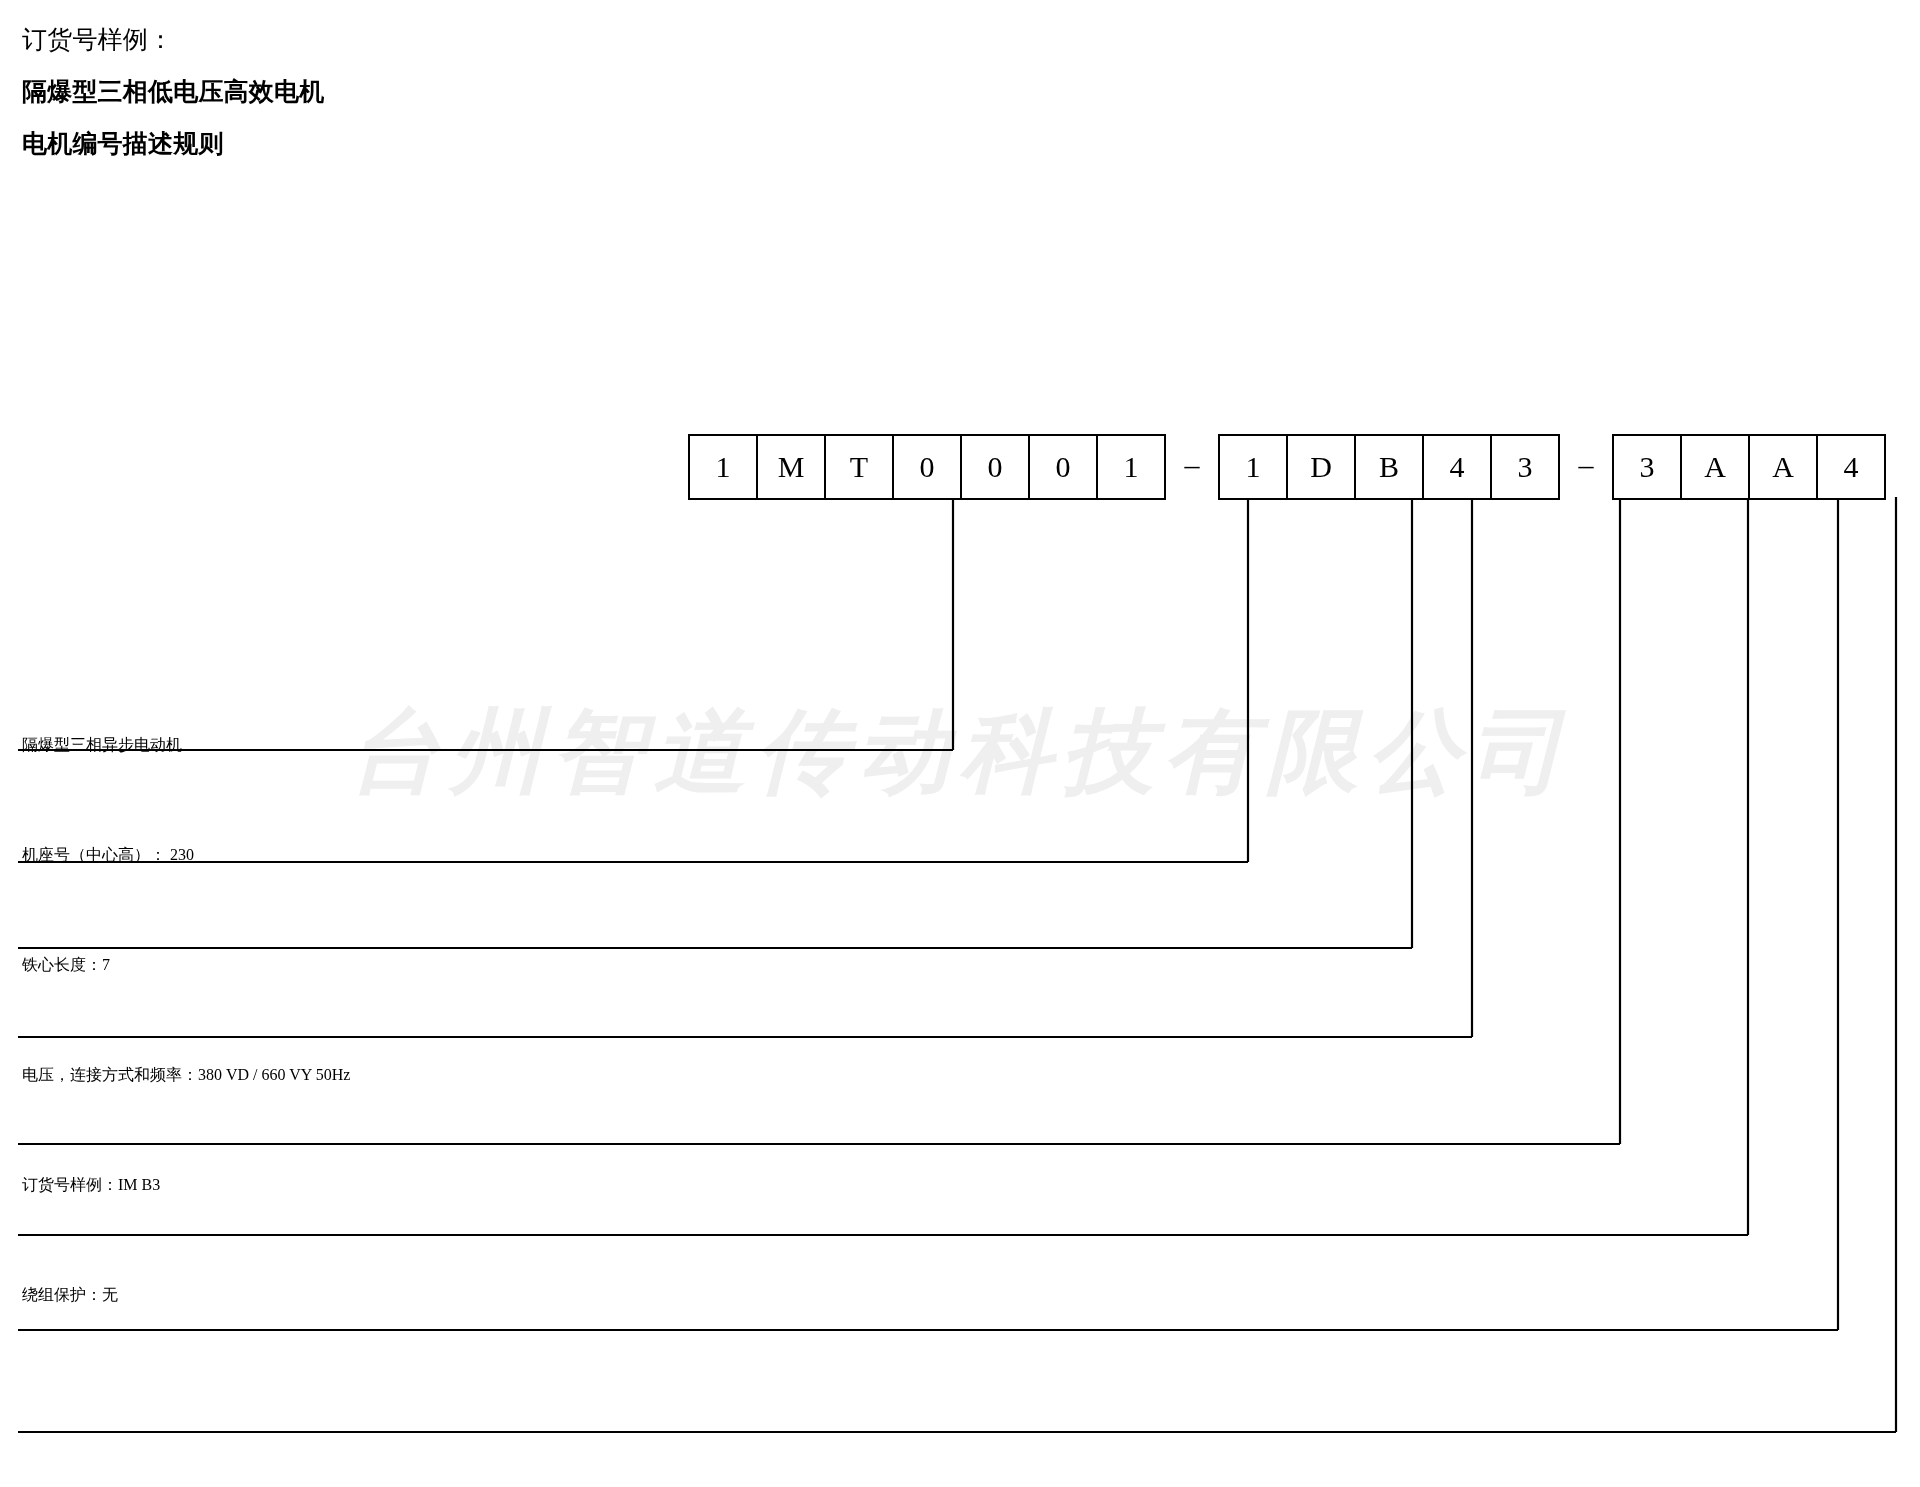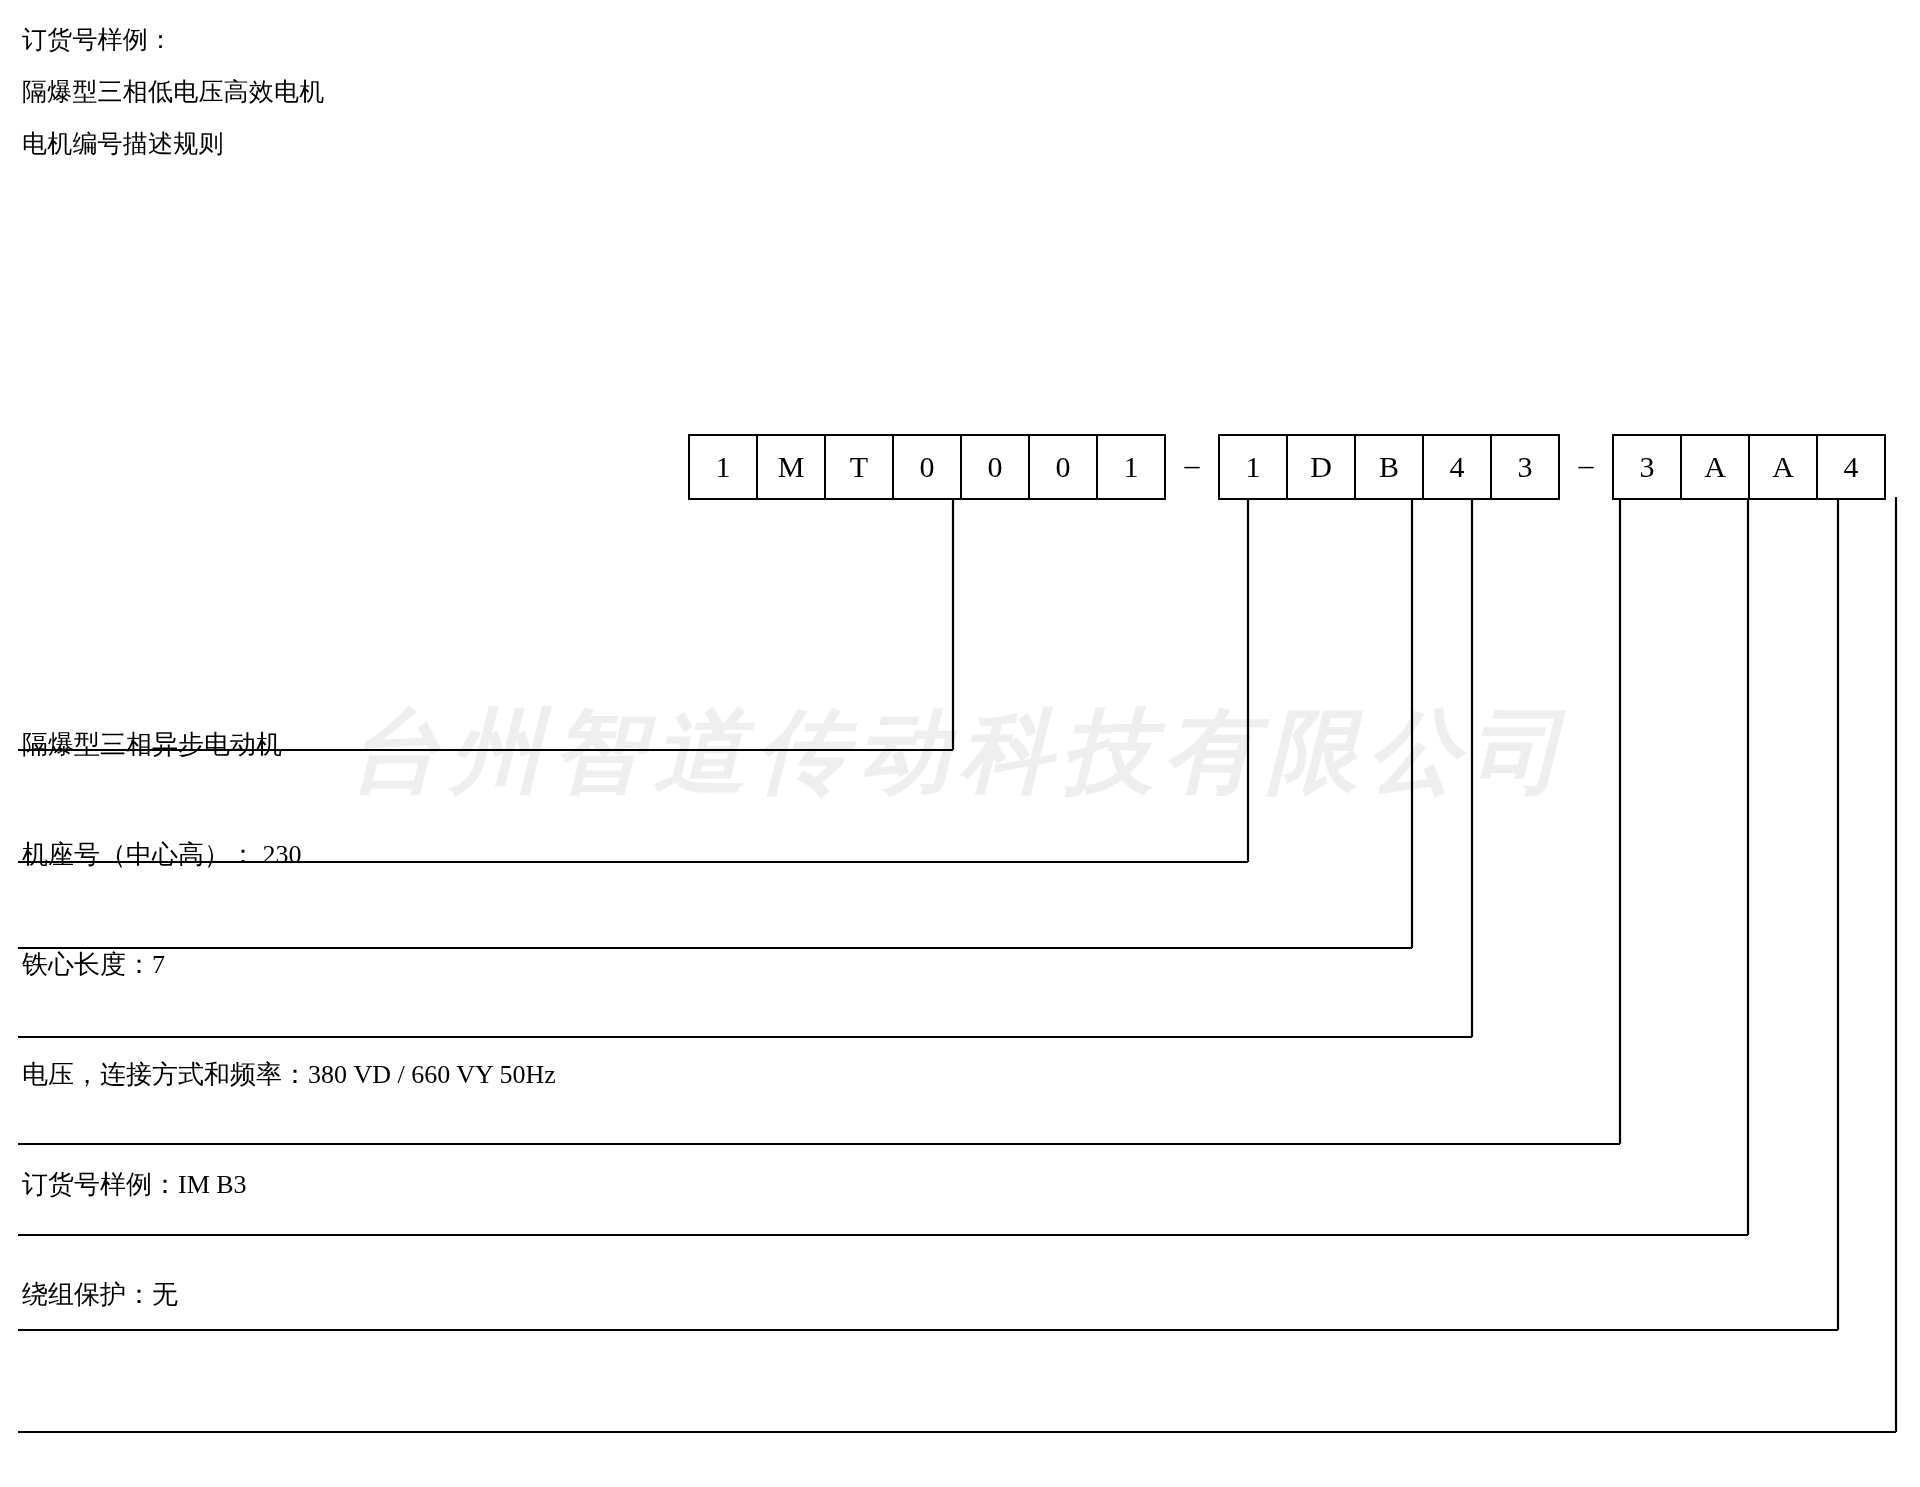--- a/index.html
+++ b/index.html
@@ -21,20 +21,21 @@
     position: absolute;
     left: 22px;
     top: 14px;
     width: 1860px;
   }
   .head .line {
     font-size: 25px;
     line-height: 52px;
     white-space: nowrap;
     letter-spacing: 0.2px;
+    font-weight: bold;
   }
   .head .line.bold {
     font-weight: normal;
   }
 
   
   .watermark {
     position: absolute;
     left: 0;
     top: 690px;
@@ -101,21 +102,21 @@
   
   .legend {
     position: absolute;
     left: 22px;
     top: 690px;
     width: 1800px;
     z-index: 3;
   }
   .legend-row {
     height: 110px;
-    font-size: 26px;
+    font-size: 16px;
     line-height: 110px;
     white-space: nowrap;
   }
   .legend-row .txt {
     background: transparent;
   }
 </style>
 </head>
 <body>
 

